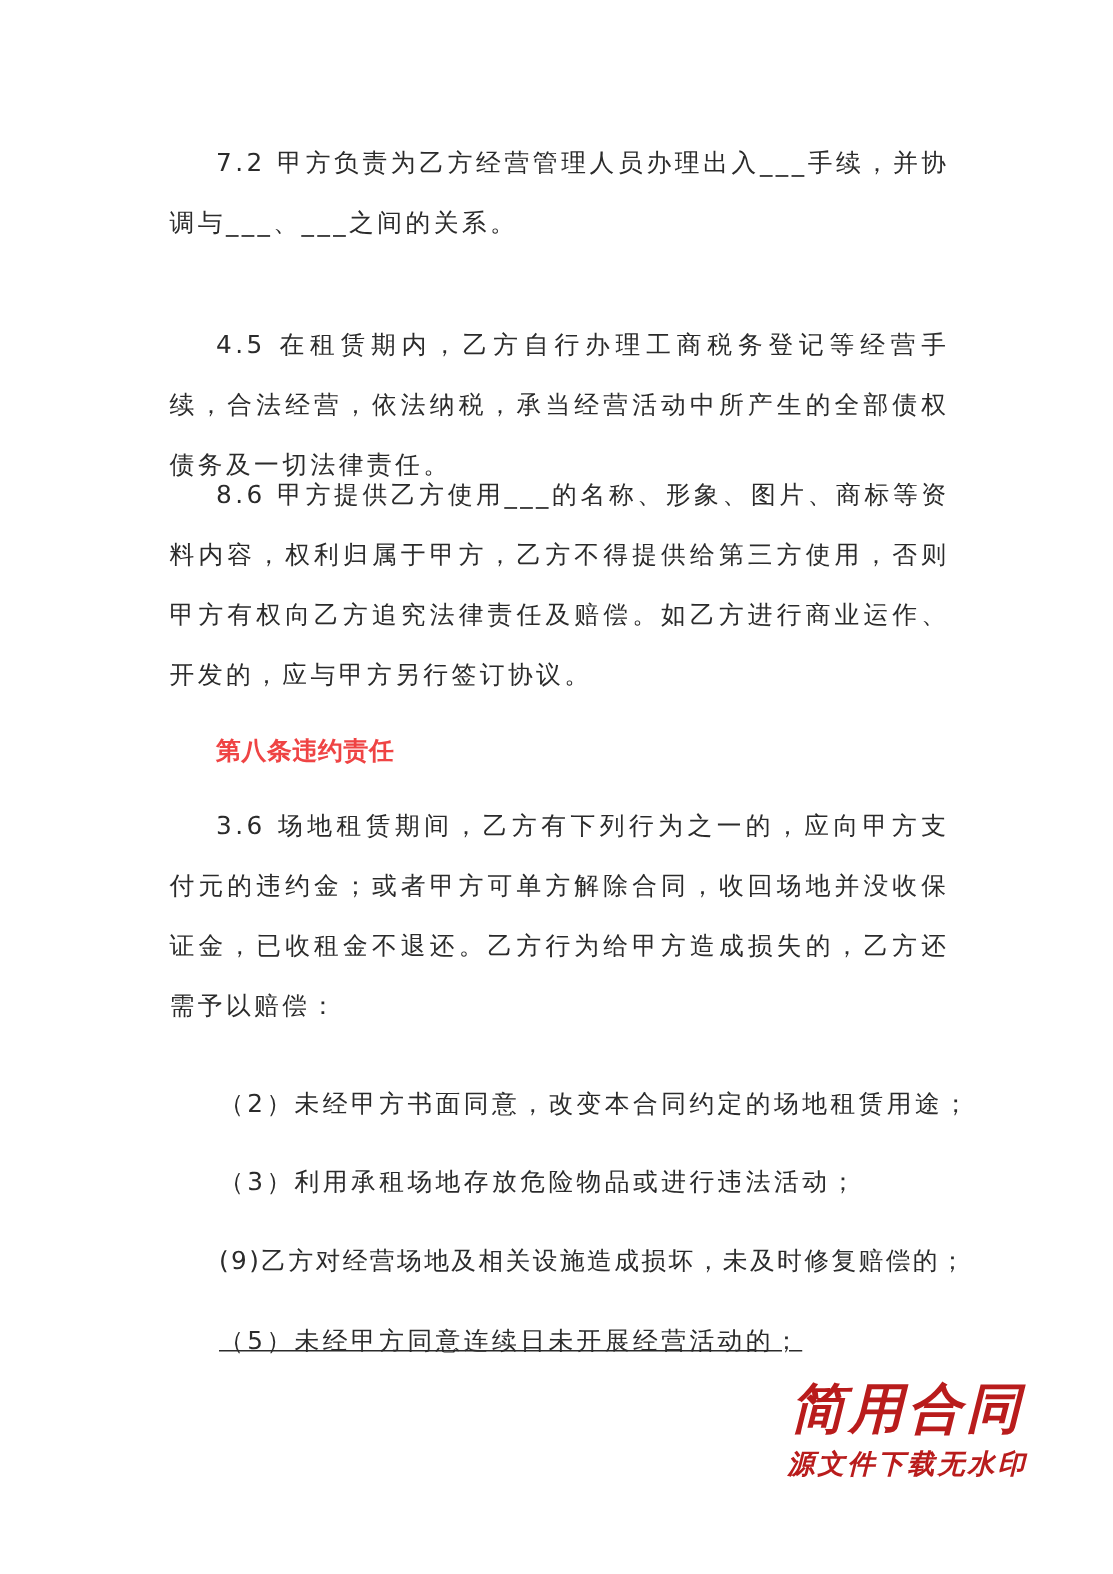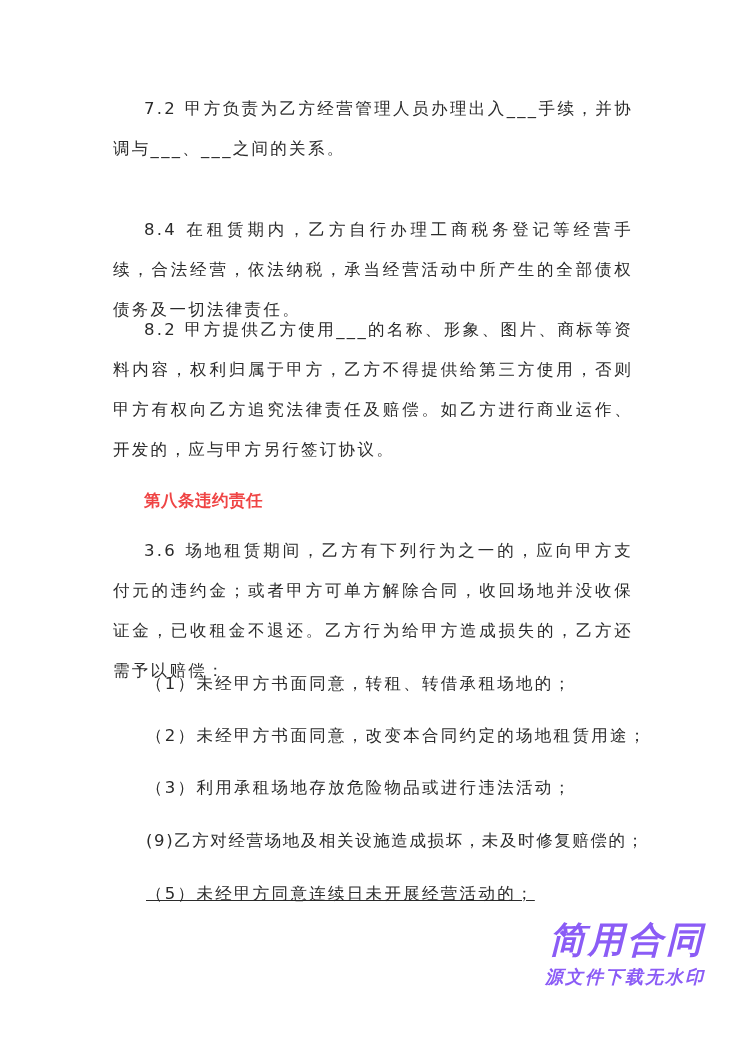--- a/index.html
+++ b/index.html
@@ -39,22 +39,22 @@
       font-size: 16.5px;
       letter-spacing: 2.3px;
       margin: 0;
       white-space: nowrap;
     }
     .watermark {
       position: absolute;
       left: 505px;
       top: 918px;
       width: 200px;
-      text-align: right;
-      color: #8b5cf6;
+      text-align: center;
+      color: #b91c1c;
       font-style: italic;
       pointer-events: none;
     }
     .wm-main {
       font-size: 36px;
       font-weight: bold;
       letter-spacing: 3px;
       line-height: 44px;
     }
     .wm-sub {
@@ -64,29 +64,28 @@
       line-height: 30px;
     }
   </style>
 </head>
 <body>
 
 <div class="page">
 
   <p class="para" style="top:89px;">7.2 甲方负责为乙方经营管理人员办理出入___手续，并协调与___、___之间的关系。</p>
 
-  <p class="para" style="top:210px;">8.4 在租赁期内，乙方自行办理工商税务登记等经营手续，合法经营，依法纳税，承当经营活动中所产生的全部债权债务及一切法律责任。</p>
+  <p class="para" style="top:210px;">4.5 在租赁期内，乙方自行办理工商税务登记等经营手续，合法经营，依法纳税，承当经营活动中所产生的全部债权债务及一切法律责任。</p>
 
-  <p class="para" style="top:310px;">8.2 甲方提供乙方使用___的名称、形象、图片、商标等资料内容，权利归属于甲方，乙方不得提供给第三方使用，否则甲方有权向乙方追究法律责任及赔偿。如乙方进行商业运作、开发的，应与甲方另行签订协议。</p>
+  <p class="para" style="top:310px;">8.6 甲方提供乙方使用___的名称、形象、图片、商标等资料内容，权利归属于甲方，乙方不得提供给第三方使用，否则甲方有权向乙方追究法律责任及赔偿。如乙方进行商业运作、开发的，应与甲方另行签订协议。</p>
 
   <p class="heading" style="top:490px;">第八条违约责任</p>
 
   <p class="para" style="top:531px;">3.6 场地租赁期间，乙方有下列行为之一的，应向甲方支付元的违约金；或者甲方可单方解除合同，收回场地并没收保证金，已收租金不退还。乙方行为给甲方造成损失的，乙方还需予以赔偿：</p>
 
-  <p class="item" style="top:673px; left:146px;">（1）未经甲方书面同意，转租、转借承租场地的；</p>
   <p class="item" style="top:725px; left:146px;">（2）未经甲方书面同意，改变本合同约定的场地租赁用途；</p>
   <p class="item" style="top:777px; left:146px;">（3）利用承租场地存放危险物品或进行违法活动；</p>
   <p class="item" style="top:830px; left:146px; letter-spacing:1.6px;">(9)乙方对经营场地及相关设施造成损坏，未及时修复赔偿的；</p>
   <p class="item" style="top:883px; left:146px;text-decoration:underline;">（5）未经甲方同意连续日未开展经营活动的；</p>
 
   <div class="watermark">
     <div class="wm-main">简用合同</div>
     <div class="wm-sub">源文件下载无水印</div>
   </div>
 

